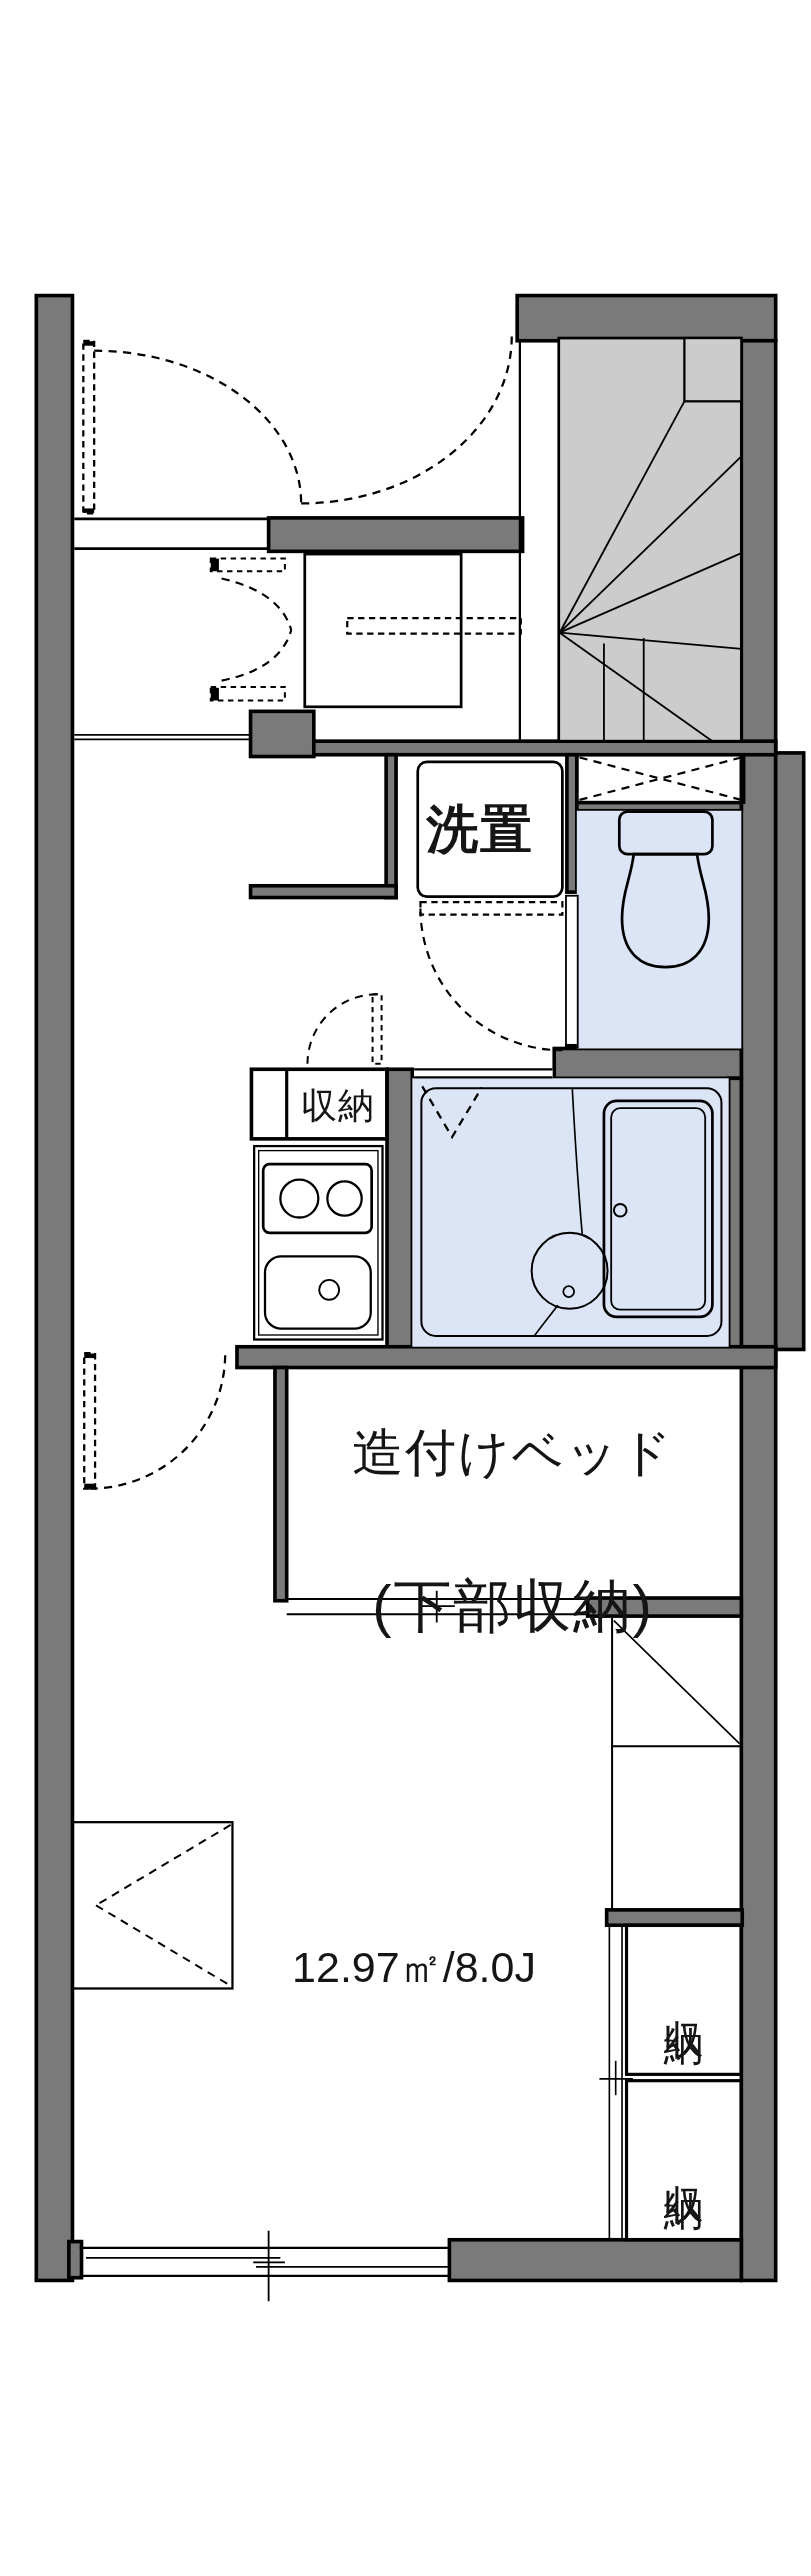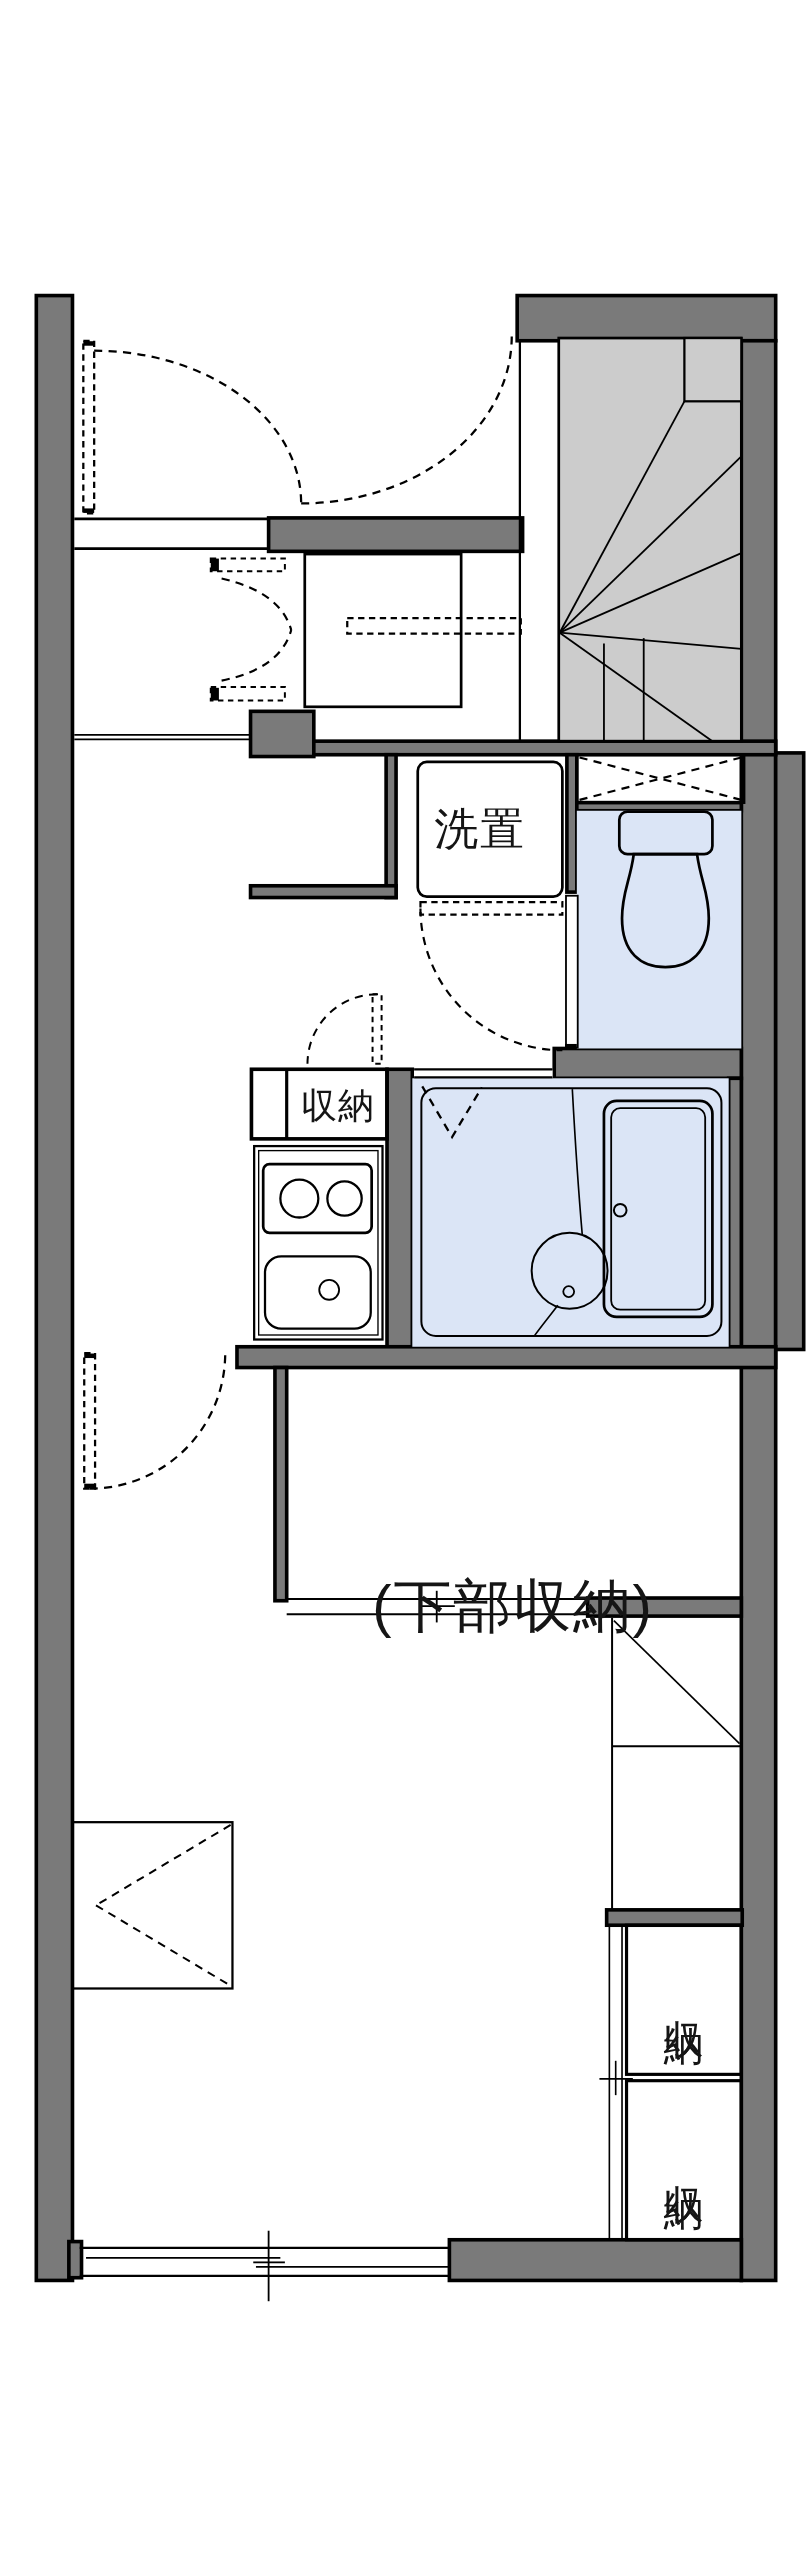--- a/index.html
+++ b/index.html
@@ -208,20 +208,22 @@
     <line class="ln" x1="88" y1="2487" x2="497" y2="2487" style="stroke-width:2.5"></line>
     <line class="ln" x1="88" y1="2518" x2="497" y2="2518" style="stroke-width:2.5"></line>
     <line class="ln" x1="95" y1="2498" x2="310" y2="2498" style="stroke-width:2"></line>
     <line class="ln" x1="283" y1="2508" x2="497" y2="2508" style="stroke-width:2"></line>
     <line class="ln" x1="297" y1="2468" x2="297" y2="2546" style="stroke-width:2"></line>
     <line class="ln" x1="280" y1="2503" x2="315" y2="2503" style="stroke-width:2"></line>
   </g>
 
 </svg>
 
-<div class="lbl" style="left:480px;top:829px;font-size:44px;">洗置</div>
+<div class="lbl" style="left:480px;top:829px;font-size:52px;font-weight:bold;">洗置</div>
 <div class="lbl" style="left:338px;top:1106px;font-size:36px;letter-spacing:0.9px;">収納</div>
+<div class="lbl" style="left:513px;top:1452px;font-size:51px;">造付けベッド</div>
 <div class="lbl" style="left:513px;top:1606px;font-size:58px;">(下部収納)</div>
+<div class="lbl" style="left:414px;top:1967px;font-size:43px;letter-spacing:0;">12.97㎡/8.0J</div>
 <div class="lbl vert" style="left:684px;top:1995px;font-size:40px;">収納</div>
 <div class="lbl vert" style="left:684px;top:2160px;font-size:40px;">収納</div>
 
 </div>
 
 
 </body></html>

